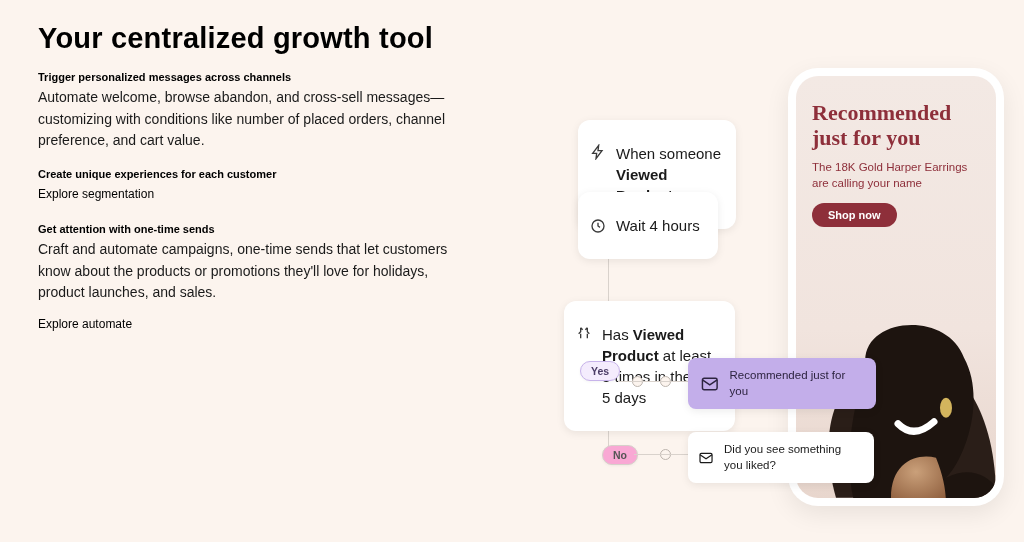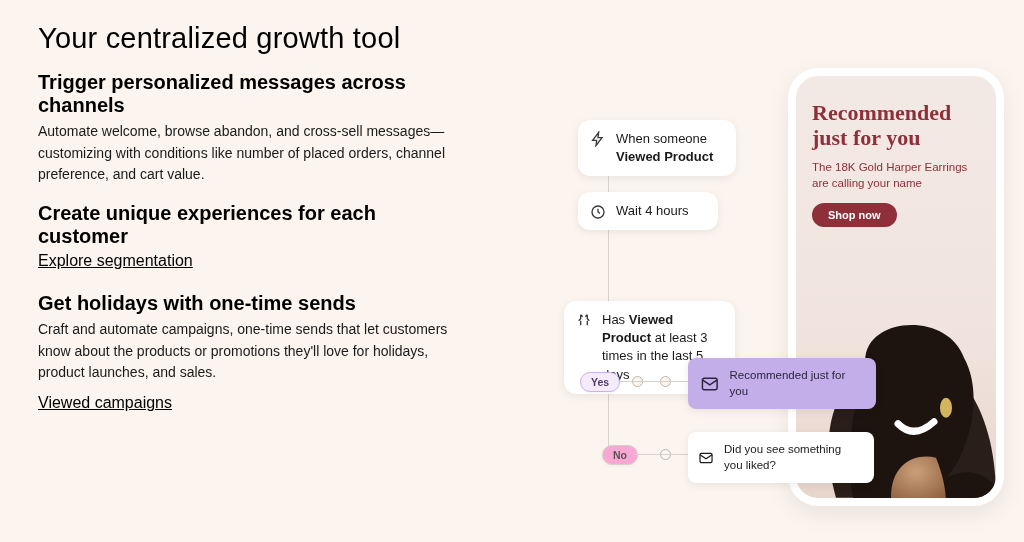--- a/index.html
+++ b/index.html
@@ -8,30 +8,30 @@
     background:#fcf4ee;
     font-family:"Helvetica Neue",Helvetica,Arial,sans-serif;
     color:#000;
     overflow:hidden;
     position:relative;
   }
   .left{
     position:absolute;left:38px;top:22px;width:430px;
   }
   .heading{
-    font-size:29px;font-weight:400;letter-spacing:.2px;margin:0 0 16px 0;
+    font-size:29px;font-weight:700;letter-spacing:.2px;margin:0 0 16px 0;
   }
   .lead{
     font-size:14px;line-height:1.55;margin:0 0 26px 0;color:#1a1a1a;
   }
-  .sub-title{font-size:20px;font-weight:700;margin:0 0 4px 0;}
+  .sub-title{font-size:11px;font-weight:700;margin:0 0 4px 0;}
   .sub-body{font-size:14px;line-height:1.55;margin:0 0 16px 0;color:#1a1a1a;}
   .sub-body.tight{margin-bottom:10px;}
   .text-link{
-    font-size:16px;color:#000;text-decoration:underline;
+    font-size:12px;color:#000;
     display:inline-block;margin:0 0 22px 0;cursor:pointer;
   }
 
   
   .right{position:absolute;left:560px;top:68px;width:450px;height:460px;}
 
   
   .phone{
     position:absolute;right:6px;top:0;width:216px;height:438px;
     background:#fff;border-radius:30px;
@@ -64,34 +64,34 @@
 
   
   .flow{position:absolute;left:0;top:0;width:230px;height:440px;}
   .vline{position:absolute;left:48px;top:70px;width:0;height:315px;border-left:1.5px solid #d9d2cc;}
   .hseg{position:absolute;border-top:1.5px solid #d9d2cc;}
 
   .card{
     position:absolute;background:#fff;border-radius:12px;
     box-shadow:0 2px 8px rgba(0,0,0,.08);
     display:flex;align-items:flex-start;gap:10px;
-    padding:10px 12px;box-sizing:border-box;
-    font-size:13px;line-height:1.4;color:#1a1a1a;
+    padding:23px 12px;box-sizing:border-box;
+    font-size:15px;line-height:1.4;color:#1a1a1a;
   }
   .card .ic{width:16px;height:16px;flex:0 0 16px;color:#3a3a3a;margin-top:1px;}
   .card.trigger{left:18px;top:52px;width:158px;}
   .card.wait{left:18px;top:124px;width:140px;align-items:center;}
   .card.cond{left:4px;top:186px;width:171px;margin-top:47px;}
   .pill{
     position:absolute;background:#f4ecfd;border:1px solid #c7b3ea;
     color:#4b3d66;font-size:10.5px;font-weight:600;
     border-radius:12px;padding:3px 10px;
     box-shadow:0 1px 3px rgba(0,0,0,.05);
   }
-  .pill.yes{left:20px;top:304px;text-align:center;}
+  .pill.yes{left:20px;top:293px;text-align:center;}
   .pill.no{left:42px;top:377px;background:#f9a8d4;border-color:#d6d0ca;color:#555;}
   .dot{position:absolute;width:9px;height:9px;border:1.5px solid #bdb5ae;border-radius:50%;background:#fcf4ee;}
 
   .msgcard{
     position:absolute;left:128px;width:164px;background:#fff;
     border-radius:8px;box-shadow:0 2px 8px rgba(0,0,0,.08);
     display:flex;align-items:center;gap:10px;
     padding:10px 12px;font-size:11.5px;line-height:1.35;color:#1a1a1a;
   }
   .msgcard.rec{top:290px;background:#c3aeea;color:#2d2440;}
@@ -105,23 +105,23 @@
 
 <div class="left">
   <h1 class="heading">Your centralized growth tool</h1>
 
   <p class="sub-title">Trigger personalized messages across channels</p>
   <p class="sub-body">Automate welcome, browse abandon, and cross-sell messages—customizing with conditions like number of placed orders, channel preference, and cart value.</p>
 
   <p class="sub-title">Create unique experiences for each customer</p>
   <a class="text-link">Explore segmentation</a>
 
-  <p class="sub-title">Get holidays with one-time sends</p>
+  <p class="sub-title">Get attention with one-time sends</p>
   <p class="sub-body tight">Craft and automate campaigns, one-time sends that let customers know about the products or promotions they'll love for holidays, product launches, and sales.</p>
-  <a class="text-link">Viewed campaigns</a>
+  <a class="text-link">Explore automate</a>
 </div>
 
 <div class="right">
 
   <div class="phone">
     <div class="phone-screen">
       <div class="rec-title">Recommended just for you</div>
       <div class="rec-sub">The 18K Gold Harper Earrings are calling your name</div>
       <button class="shop-btn">Shop now</button>
       <div class="model">

